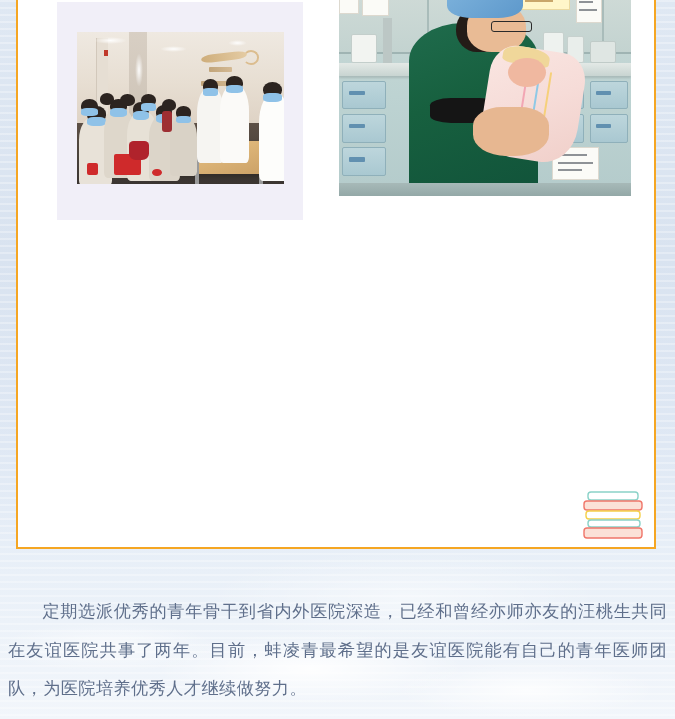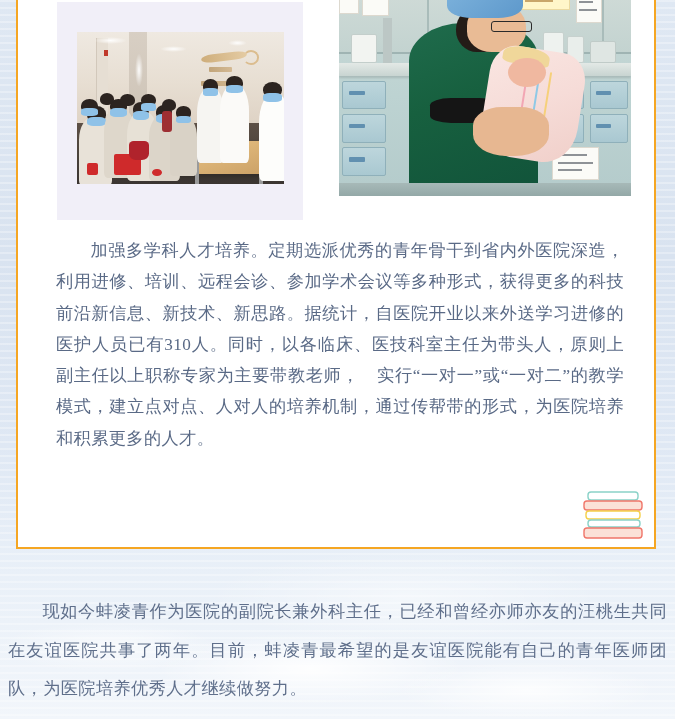--- a/index.html
+++ b/index.html
@@ -454,26 +454,25 @@
           <div class="rp-stripe" style="left:71%;top:44%;height:24%;background:#f6d07a;transform:rotate(9deg);"></div>
           <div class="rp-baby-hat"></div>
           <div class="rp-baby-face"></div>
           <div class="rp-arm"></div>
 
           <div style="position:absolute;left:0;bottom:0;right:0;height:6%;background:linear-gradient(to bottom,#a7b9b8,#93a8a7);"></div>
         </div>
       </div>
     </div>
 
-    <p class="article-body">加强多学科人才培养。定期选派优秀的青年骨干到省内外医院深造，利用进修、培训、远程会诊、参加学术会议等多种形式，获得更多的科技前沿新信息、新技术、新思路。据统计，自医院开业以来外送学习进修的医护人员已有310人。同时，以各临床、医技科室主任为带头人，原则上副主任以上职称专家为主要带教老师，　实行“一对一”或“一对二”的教学模式，建立点对点、人对人的培养机制，通过传帮带的形式，为医院培养和积累更多的人才。</p>
 
     <svg class="books" viewBox="0 0 68 55">
       <rect x="6" y="4" width="50" height="8" rx="3" fill="#ffffff" stroke="#8ad2c8" stroke-width="1.4"></rect>
       <rect x="2" y="13" width="58" height="9" rx="3" fill="#fbe1d7" stroke="#f0766a" stroke-width="1.4"></rect>
       <rect x="4" y="23" width="54" height="8" rx="3" fill="#ffffff" stroke="#f4d04a" stroke-width="1.4"></rect>
       <rect x="6" y="32" width="52" height="7" rx="3" fill="#ffffff" stroke="#8ad2c8" stroke-width="1.4"></rect>
       <rect x="2" y="40" width="58" height="10" rx="3" fill="#fbe1d7" stroke="#f0766a" stroke-width="1.4"></rect>
     </svg>
 
   </div>
 </div>
 
-<p class="footer-para">现如今蚌凌青作为医院的副院长兼外科主任，已经和曾经亦师亦友的汪桃生共同在友谊医院共事了两年。目前，蚌凌青最希望的是友谊医院能有自己的青年医师团队，为医院培养优秀人才继续做努力。</p>
+<p class="footer-para">定期选派优秀的青年骨干到省内外医院深造，已经和曾经亦师亦友的汪桃生共同在友谊医院共事了两年。目前，蚌凌青最希望的是友谊医院能有自己的青年医师团队，为医院培养优秀人才继续做努力。</p>
 
 </body></html>

